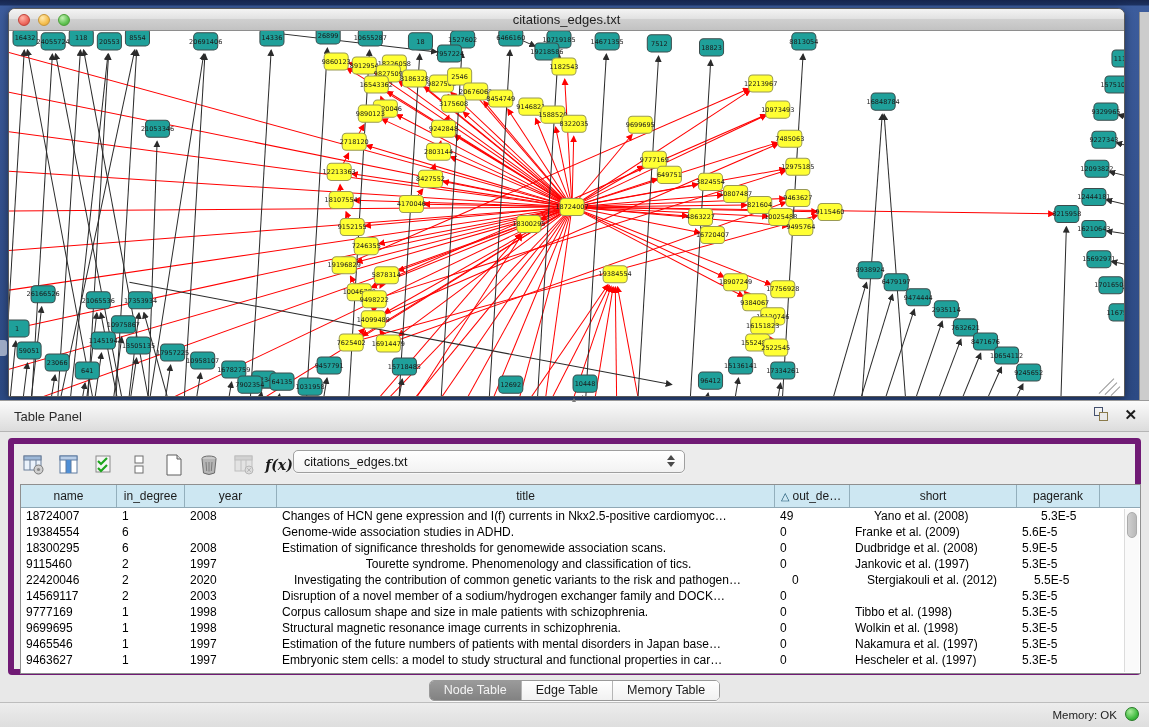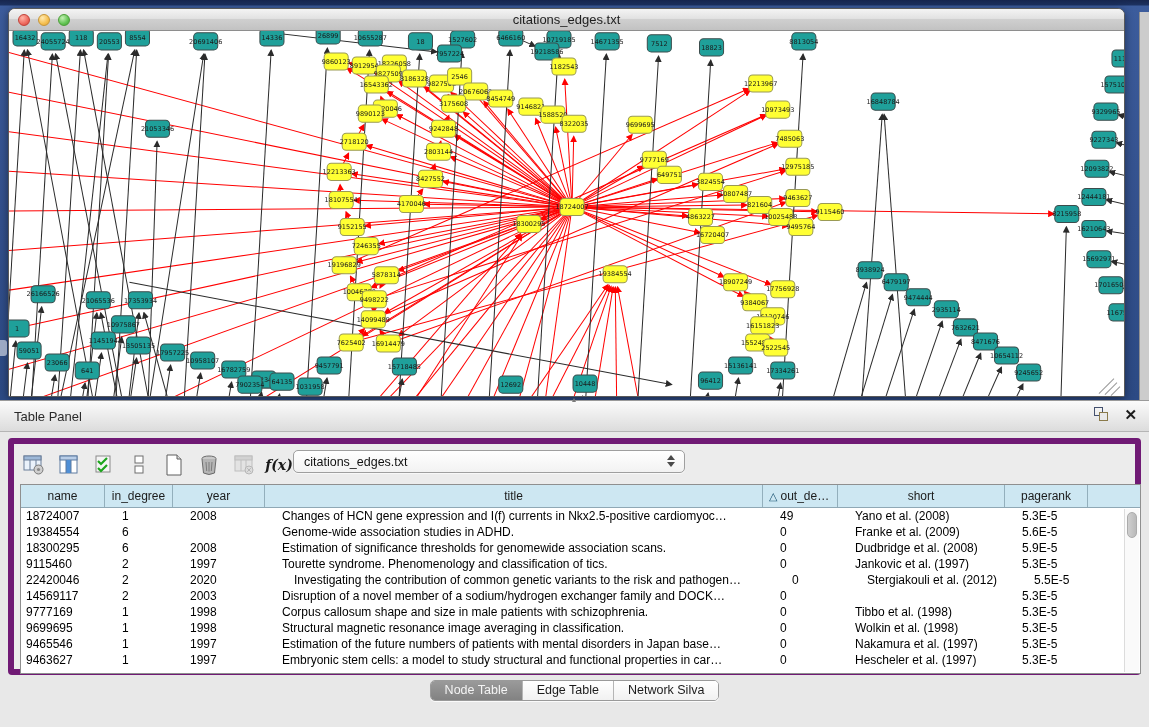--- a/index.html
+++ b/index.html
@@ -875,36 +875,36 @@
       <div id="combo">
         <span class="combo-text">citations_edges.txt</span>
         <span class="combo-arrows">
             <i class="up"></i>
             <i class="dn"></i>
           </span>
       </div>
 
       <div id="tablebox">
         <div id="thead">
-            <div class="th" style="width: 84px;">name</div>
+            <div class="th" style="width: 96px;">name</div>
             <div class="th" style="width: 68px;">in_degree</div>
             <div class="th" style="width: 92px;">year</div>
             <div class="th" style="width: 498px;">title</div>
             <div class="th" style="width: 75px; text-align: left; padding-left: 6px;"><span class="sort">△</span>out_de…</div>
             <div class="th" style="width: 167px;">short</div>
             <div class="th" style="width: 83px;">pagerank</div>
           </div>
         <div id="tbody">
             <div class="tr">
               <div class="td" style="width: 96px;">18724007</div>
               <div class="td" style="width: 68px;">1</div>
               <div class="td" style="width: 92px;">2008</div>
               <div class="td" style="width: 498px;">Changes of HCN gene expression and I(f) currents in Nkx2.5-positive cardiomyoc…</div>
               <div class="td" style="width: 75px;">49</div>
-              <div class="td" style="width: 167px;">Yano et al. (2008)</div>
+              <div class="td" style="width: 167px; margin-left: 19px;">Yano et al. (2008)</div>
               <div class="td" style="width: 83px;">5.3E-5</div>
             </div>
             <div class="tr">
               <div class="td" style="width: 96px;">19384554</div>
               <div class="td" style="width: 68px;">6</div>
               <div class="td" style="width: 92px; margin-top: 48px;">2009</div>
               <div class="td" style="width: 498px;">Genome-wide association studies in ADHD.</div>
               <div class="td" style="width: 75px;">0</div>
               <div class="td" style="width: 167px;">Franke et al. (2009)</div>
               <div class="td" style="width: 83px;">5.6E-5</div>
@@ -915,21 +915,21 @@
               <div class="td" style="width: 92px;">2008</div>
               <div class="td" style="width: 498px;">Estimation of significance thresholds for genomewide association scans.</div>
               <div class="td" style="width: 75px;">0</div>
               <div class="td" style="width: 167px;">Dudbridge et al. (2008)</div>
               <div class="td" style="width: 83px;">5.9E-5</div>
             </div>
             <div class="tr">
               <div class="td" style="width: 96px;">9115460</div>
               <div class="td" style="width: 68px;">2</div>
               <div class="td" style="width: 92px;">1997</div>
-              <div class="td" style="width: 498px;">Tourette syndrome. Phenomenology and classification of tics.</div>
+              <div class="td" style="width: 498px; text-align: center;">Tourette syndrome. Phenomenology and classification of tics.</div>
               <div class="td" style="width: 75px;">0</div>
               <div class="td" style="width: 167px;">Jankovic et al. (1997)</div>
               <div class="td" style="width: 83px;">5.3E-5</div>
             </div>
             <div class="tr">
               <div class="td" style="width: 96px;">22420046</div>
               <div class="td" style="width: 68px;">2</div>
               <div class="td" style="width: 92px;">2020</div>
               <div class="td" style="width: 498px; margin-left: 12px;">Investigating the contribution of common genetic variants to the risk and pathogen…</div>
               <div class="td" style="width: 75px;">0</div>
@@ -951,21 +951,21 @@
               <div class="td" style="width: 92px;">1998</div>
               <div class="td" style="width: 498px;">Corpus callosum shape and size in male patients with schizophrenia.</div>
               <div class="td" style="width: 75px;">0</div>
               <div class="td" style="width: 167px;">Tibbo et al. (1998)</div>
               <div class="td" style="width: 83px;">5.3E-5</div>
             </div>
             <div class="tr">
               <div class="td" style="width: 96px;">9699695</div>
               <div class="td" style="width: 68px;">1</div>
               <div class="td" style="width: 92px;">1998</div>
-              <div class="td" style="width: 498px;">Structural magnetic resonance image averaging in classification.</div>
+              <div class="td" style="width: 498px;">Structural magnetic resonance image currents in schizophrenia.</div>
               <div class="td" style="width: 75px;">0</div>
               <div class="td" style="width: 167px;">Wolkin et al. (1998)</div>
               <div class="td" style="width: 83px;">5.3E-5</div>
             </div>
             <div class="tr">
               <div class="td" style="width: 96px;">9465546</div>
               <div class="td" style="width: 68px;">1</div>
               <div class="td" style="width: 92px;">1997</div>
               <div class="td" style="width: 498px;">Estimation of the future numbers of patients with mental disorders in Japan base…</div>
               <div class="td" style="width: 75px;">0</div>
@@ -985,18 +985,22 @@
         <div id="vscroll">
             <div class="thumb"></div>
           </div>
       </div>
     </div>
 
     <div id="tabs">
         <div class="seg" id="seg">
           <div class="tab sel">Node Table</div>
           <div class="tab">Edge Table</div>
-          <div class="tab">Network Silva</div>
+          <div class="tab">Memory Table</div>
         </div>
       </div>
 
+    <div id="statusbar">
+      <span class="mem">Memory: OK</span>
+      <span class="memlight"></span>
+    </div>
   </div>
 </div>
 
 </body></html>

